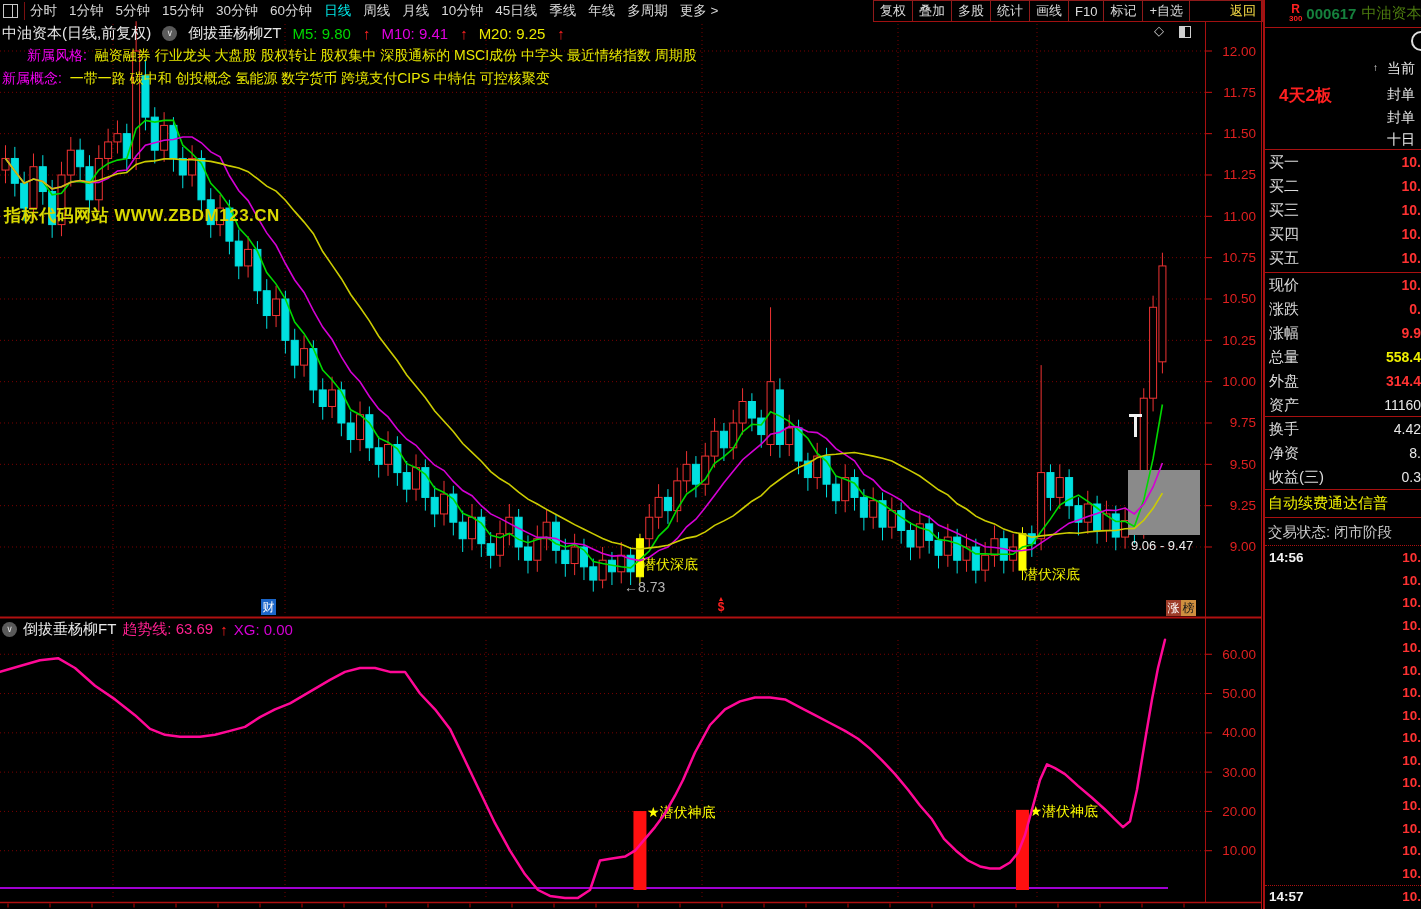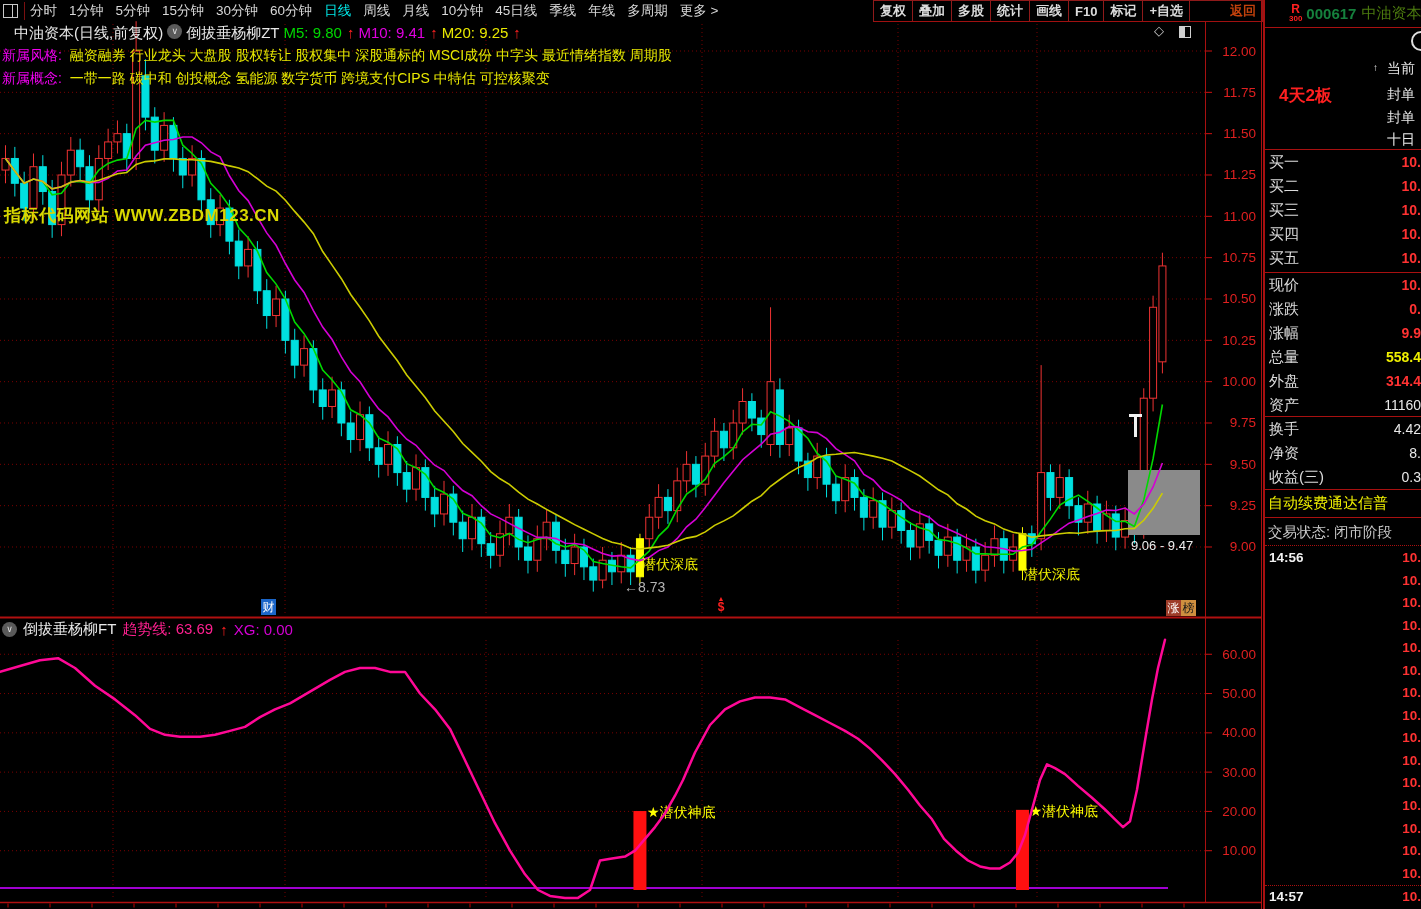--- a/index.html
+++ b/index.html
@@ -10,28 +10,28 @@
   }
   .abs{position:absolute;}
   
   #winicon{position:absolute;left:3px;top:4px;width:13px;height:12px;border:1px solid #c8c8c8;background:#000;}
   #winicon:after{content:"";position:absolute;left:8px;top:0;width:0;height:12px;border-left:1px solid #c8c8c8;}
   #winsep{position:absolute;left:24px;top:2px;height:18px;border-left:1px solid #7a1010;}
   #tabs{position:absolute;left:30px;top:0;height:22px;display:flex;align-items:center;gap:12px;
         font-size:13.5px;color:#d8d8d8;white-space:nowrap;}
   .tab{cursor:default;}
   .tab.active{color:#00e8e8;}
-  #tools{position:absolute;left:874px;top:0;height:33px;display:flex;font-weight:bold;}
+  #tools{position:absolute;left:874px;top:0;height:33px;display:flex;}
   .tool{border:1px solid #8f1a1a;margin-left:-1px;padding:0 6px;font-size:13px;color:#dcdcdc;
         display:flex;align-items:center;height:20px;}
-  .tool.accent{color:#c2410c;padding-left:40px;}
+  .tool.accent{color:#fde047;padding-left:40px;}
   #menuline{position:absolute;left:874px;top:21px;width:388px;border-top:1px solid #a01010;}
   
-  #titlerow{position:absolute;left:2px;top:24px;display:flex;align-items:flex-start;gap:4px;
-            font-size:15px;color:#e8e8e8;white-space:nowrap;margin-left:12px;}
+  #titlerow{position:absolute;left:2px;top:24px;display:flex;align-items:center;gap:11px;
+            font-size:15px;color:#e8e8e8;white-space:nowrap;}
   .chev{width:15px;height:15px;border-radius:50%;background:#5a5a5a;color:#e0e0e0;font-size:9px;
         line-height:15px;text-align:center;}
   .ma5{color:#00d800;} .ma10{color:#e000e0;} .ma20{color:#e8e800;}
   .arr{color:#ff2020;font-weight:bold;margin-left:1px;}
   .tagrow{position:absolute;left:2px;font-size:14px;white-space:nowrap;}
   .rowlabel{color:#f000f0;}
   .rowitems{color:#e8e800;margin-left:4px;}
   #watermark{position:absolute;left:4px;top:204px;font-size:17px;font-weight:bold;color:#d8d800;letter-spacing:.5px;}
   
   .sig{position:absolute;color:#f5f500;font-size:14px;white-space:nowrap;}
@@ -497,21 +497,21 @@
     <span>M5:</span> <span>9.80</span></span>
     <span class="arr">↑</span>
   <span class="ma10">
     <span>M10:</span> <span>9.41</span></span>
     <span class="arr">↑</span>
   <span class="ma20">
     <span>M20:</span> <span>9.25</span></span>
     <span class="arr">↑</span>
 </div>
 
-<div class="tagrow" style="top:47px;">
+<div class="tagrow" style="top:47px;margin-left:25px;">
   <span class="rowlabel">新属风格:</span>
   <span class="rowitems">融资融券 行业龙头 大盘股 股权转让 股权集中 深股通标的 MSCI成份 中字头 最近情绪指数 周期股</span>
 </div>
 <div class="tagrow" style="top:70px;">
   <span class="rowlabel">新属概念:</span>
   <span class="rowitems">一带一路 碳中和 创投概念 氢能源 数字货币 跨境支付CIPS 中特估 可控核聚变</span>
 </div>
 
 <div id="watermark">指标代码网站  WWW.ZBDM123.CN</div>
 

